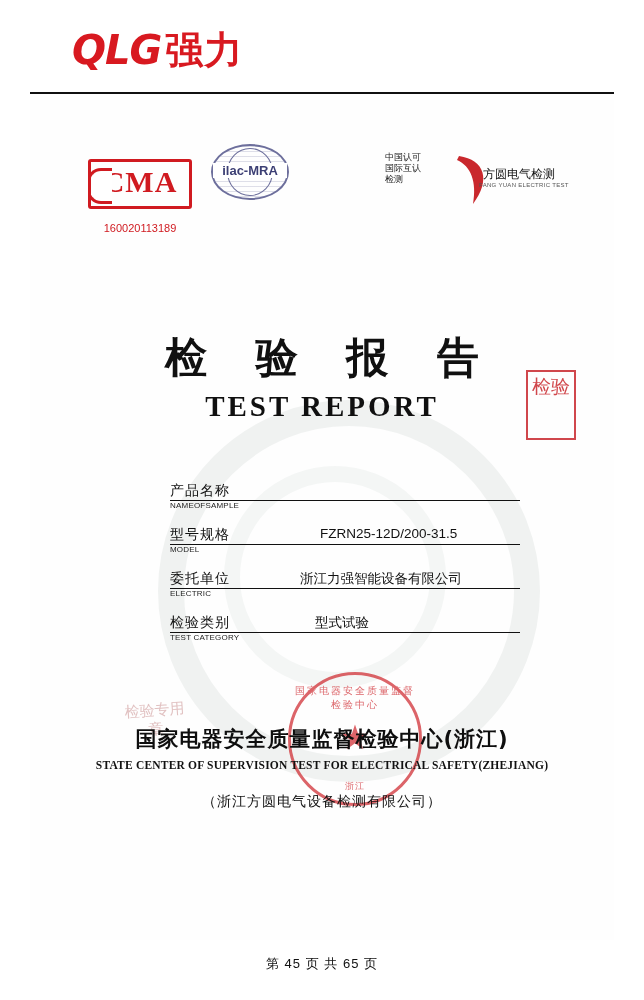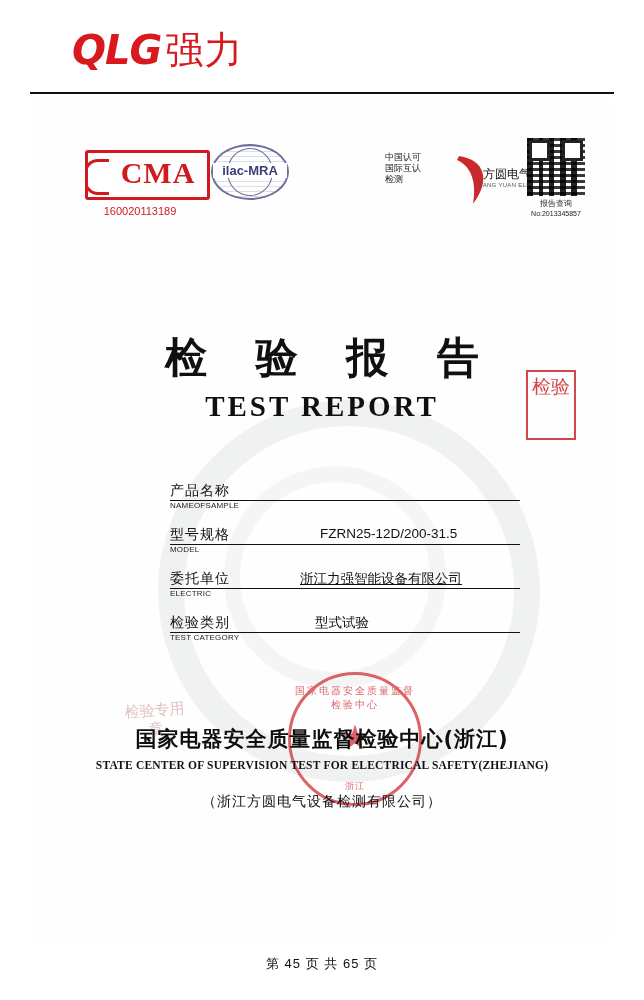--- a/index.html
+++ b/index.html
@@ -35,21 +35,21 @@
     font-family: "DejaVu Sans", sans-serif;
     font-weight: bold;
     font-style: italic;
     font-size: 40px;
     letter-spacing: -1px;
     color: #d81920;
     line-height: 1;
   }
   .logo-cn {
     font-family: "DejaVu Sans", sans-serif;
-    font-weight: normal;
+    font-weight: bold;
     font-size: 38px;
     color: #d81920;
     line-height: 1;
     letter-spacing: 1px;
   }
   .header-rule {
     position: absolute;
     left: 30px;
     top: 92px;
     width: 584px;
@@ -96,24 +96,23 @@
     height: 110px;
   }
   .mark { position: absolute; text-align: center; }
 
   
   .cma { left: 0px; top: 8px; width: 110px; }
   .cma-box {
     width: 98px; height: 44px;
     border: 3px solid #d01a20;
     border-radius: 3px;
-    margin: 4px auto;
+    margin: 13px auto;
     position: relative;
     overflow: hidden;
-    padding-left: 21px;
   }
   .cma-box .cma-text {
     font-family: "Liberation Serif", serif;
     font-weight: bold;
     font-size: 30px;
     color: #d01a20;
     line-height: 40px;
     letter-spacing: 1px;
   }
   .cma-box:before {
@@ -348,21 +347,21 @@
     left: 0;
     top: 20px;
     height: 1px;
     background: #111;
   }
   
   .f1 .val  { left: 62px; }
   .f1 .rule { width: 350px; }
   .f2 .val  { left: 150px; }
   .f2 .rule { width: 350px; }
-  .f3 .val  { left: 130px; text-decoration: underline; }
+  .f3 .val  { left: 130px; }
   .f3 .rule { width: 350px; }
   .f4 .val  { left: 145px; }
   .f4 .rule { width: 350px; }
 
   
   .org {
     position: absolute;
     left: 0; right: 0;
     top: 625px;
     text-align: center;
@@ -489,25 +488,20 @@
     </div>
 
     <div class="mark fy">
       <svg class="fy-swoosh" viewBox="0 0 40 56">
         <path d="M4 4 C 30 8, 36 28, 18 52 C 22 30, 16 14, 2 8 Z" fill="#c9282d"></path>
       </svg>
       <div class="fy-text">方圆电气检测</div>
       <div class="fy-sub">FANG YUAN ELECTRIC TEST</div>
     </div>
 
-    <div class="mark qr">
-      <div class="qr-img"></div>
-      <div class="qr-cap">报告查询</div>
-      <div class="qr-no">No:2013345857</div>
-    </div>
   </div>
 
   <div class="title-cn">检 验 报 告</div>
   <div class="title-en">TEST REPORT</div>
   <div class="stamp">检验</div>
 
   <div class="fields">
 
     <div class="field f1">
       <div class="lbl-cn">产品名称</div>

